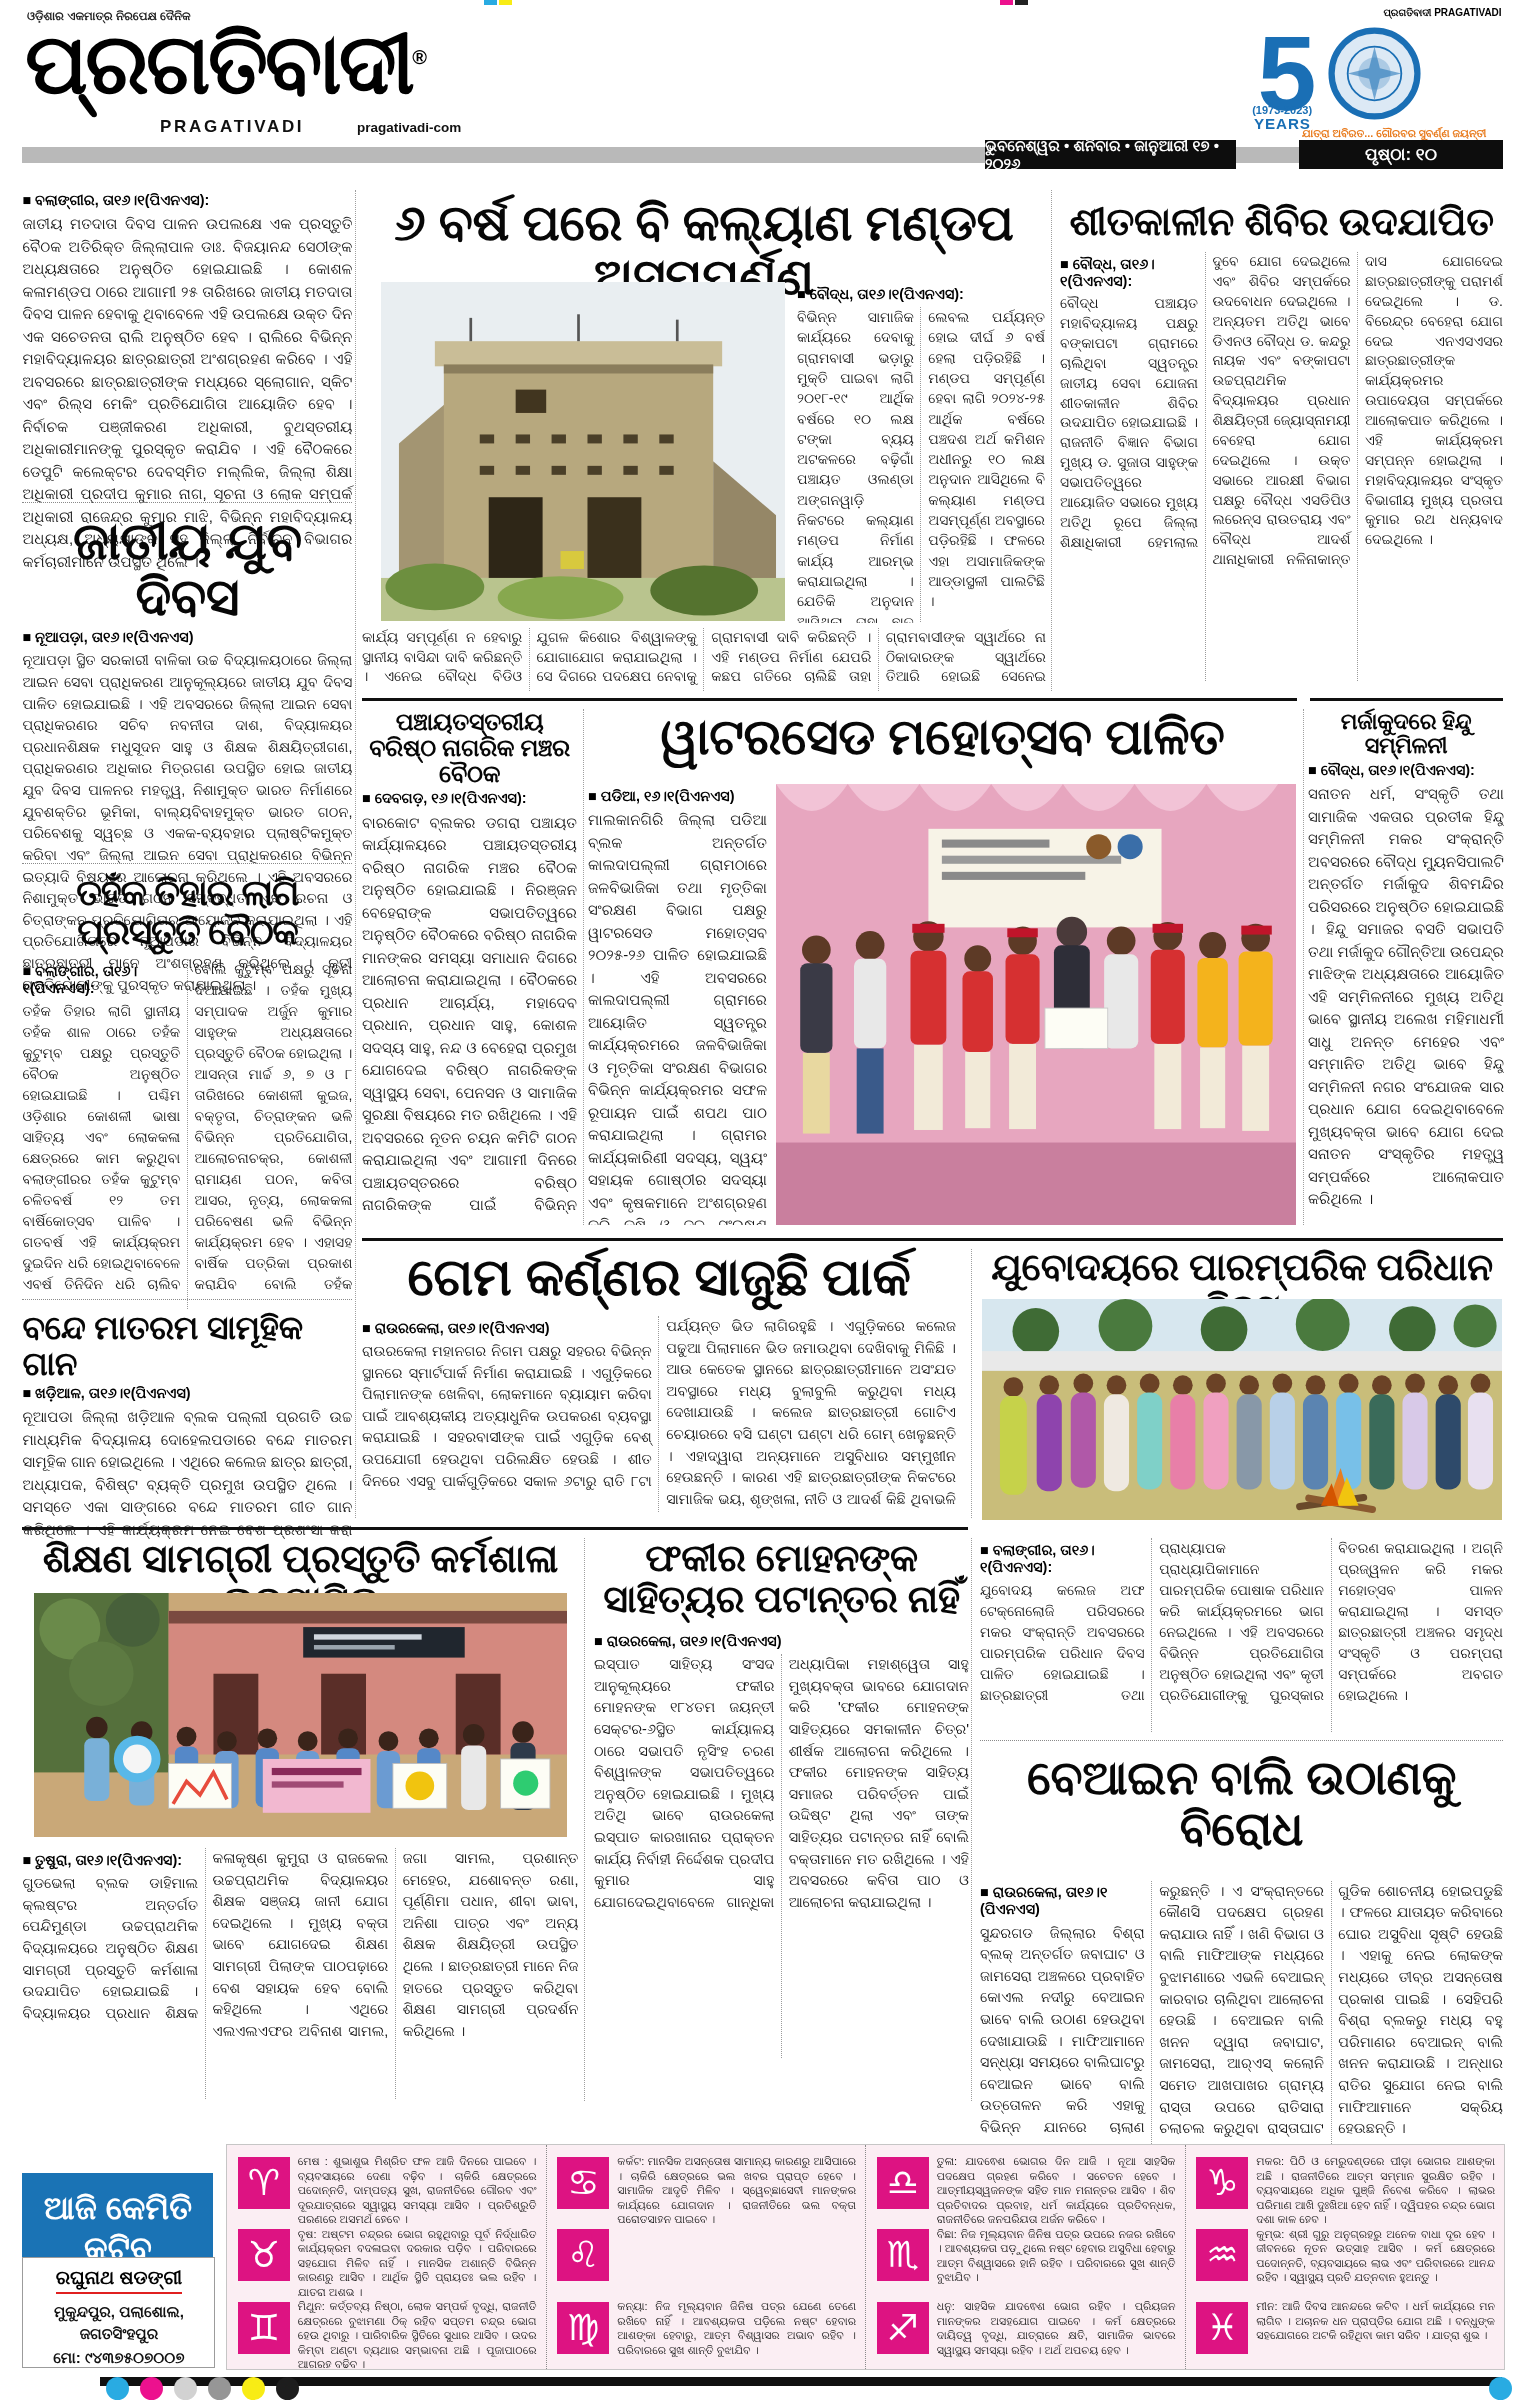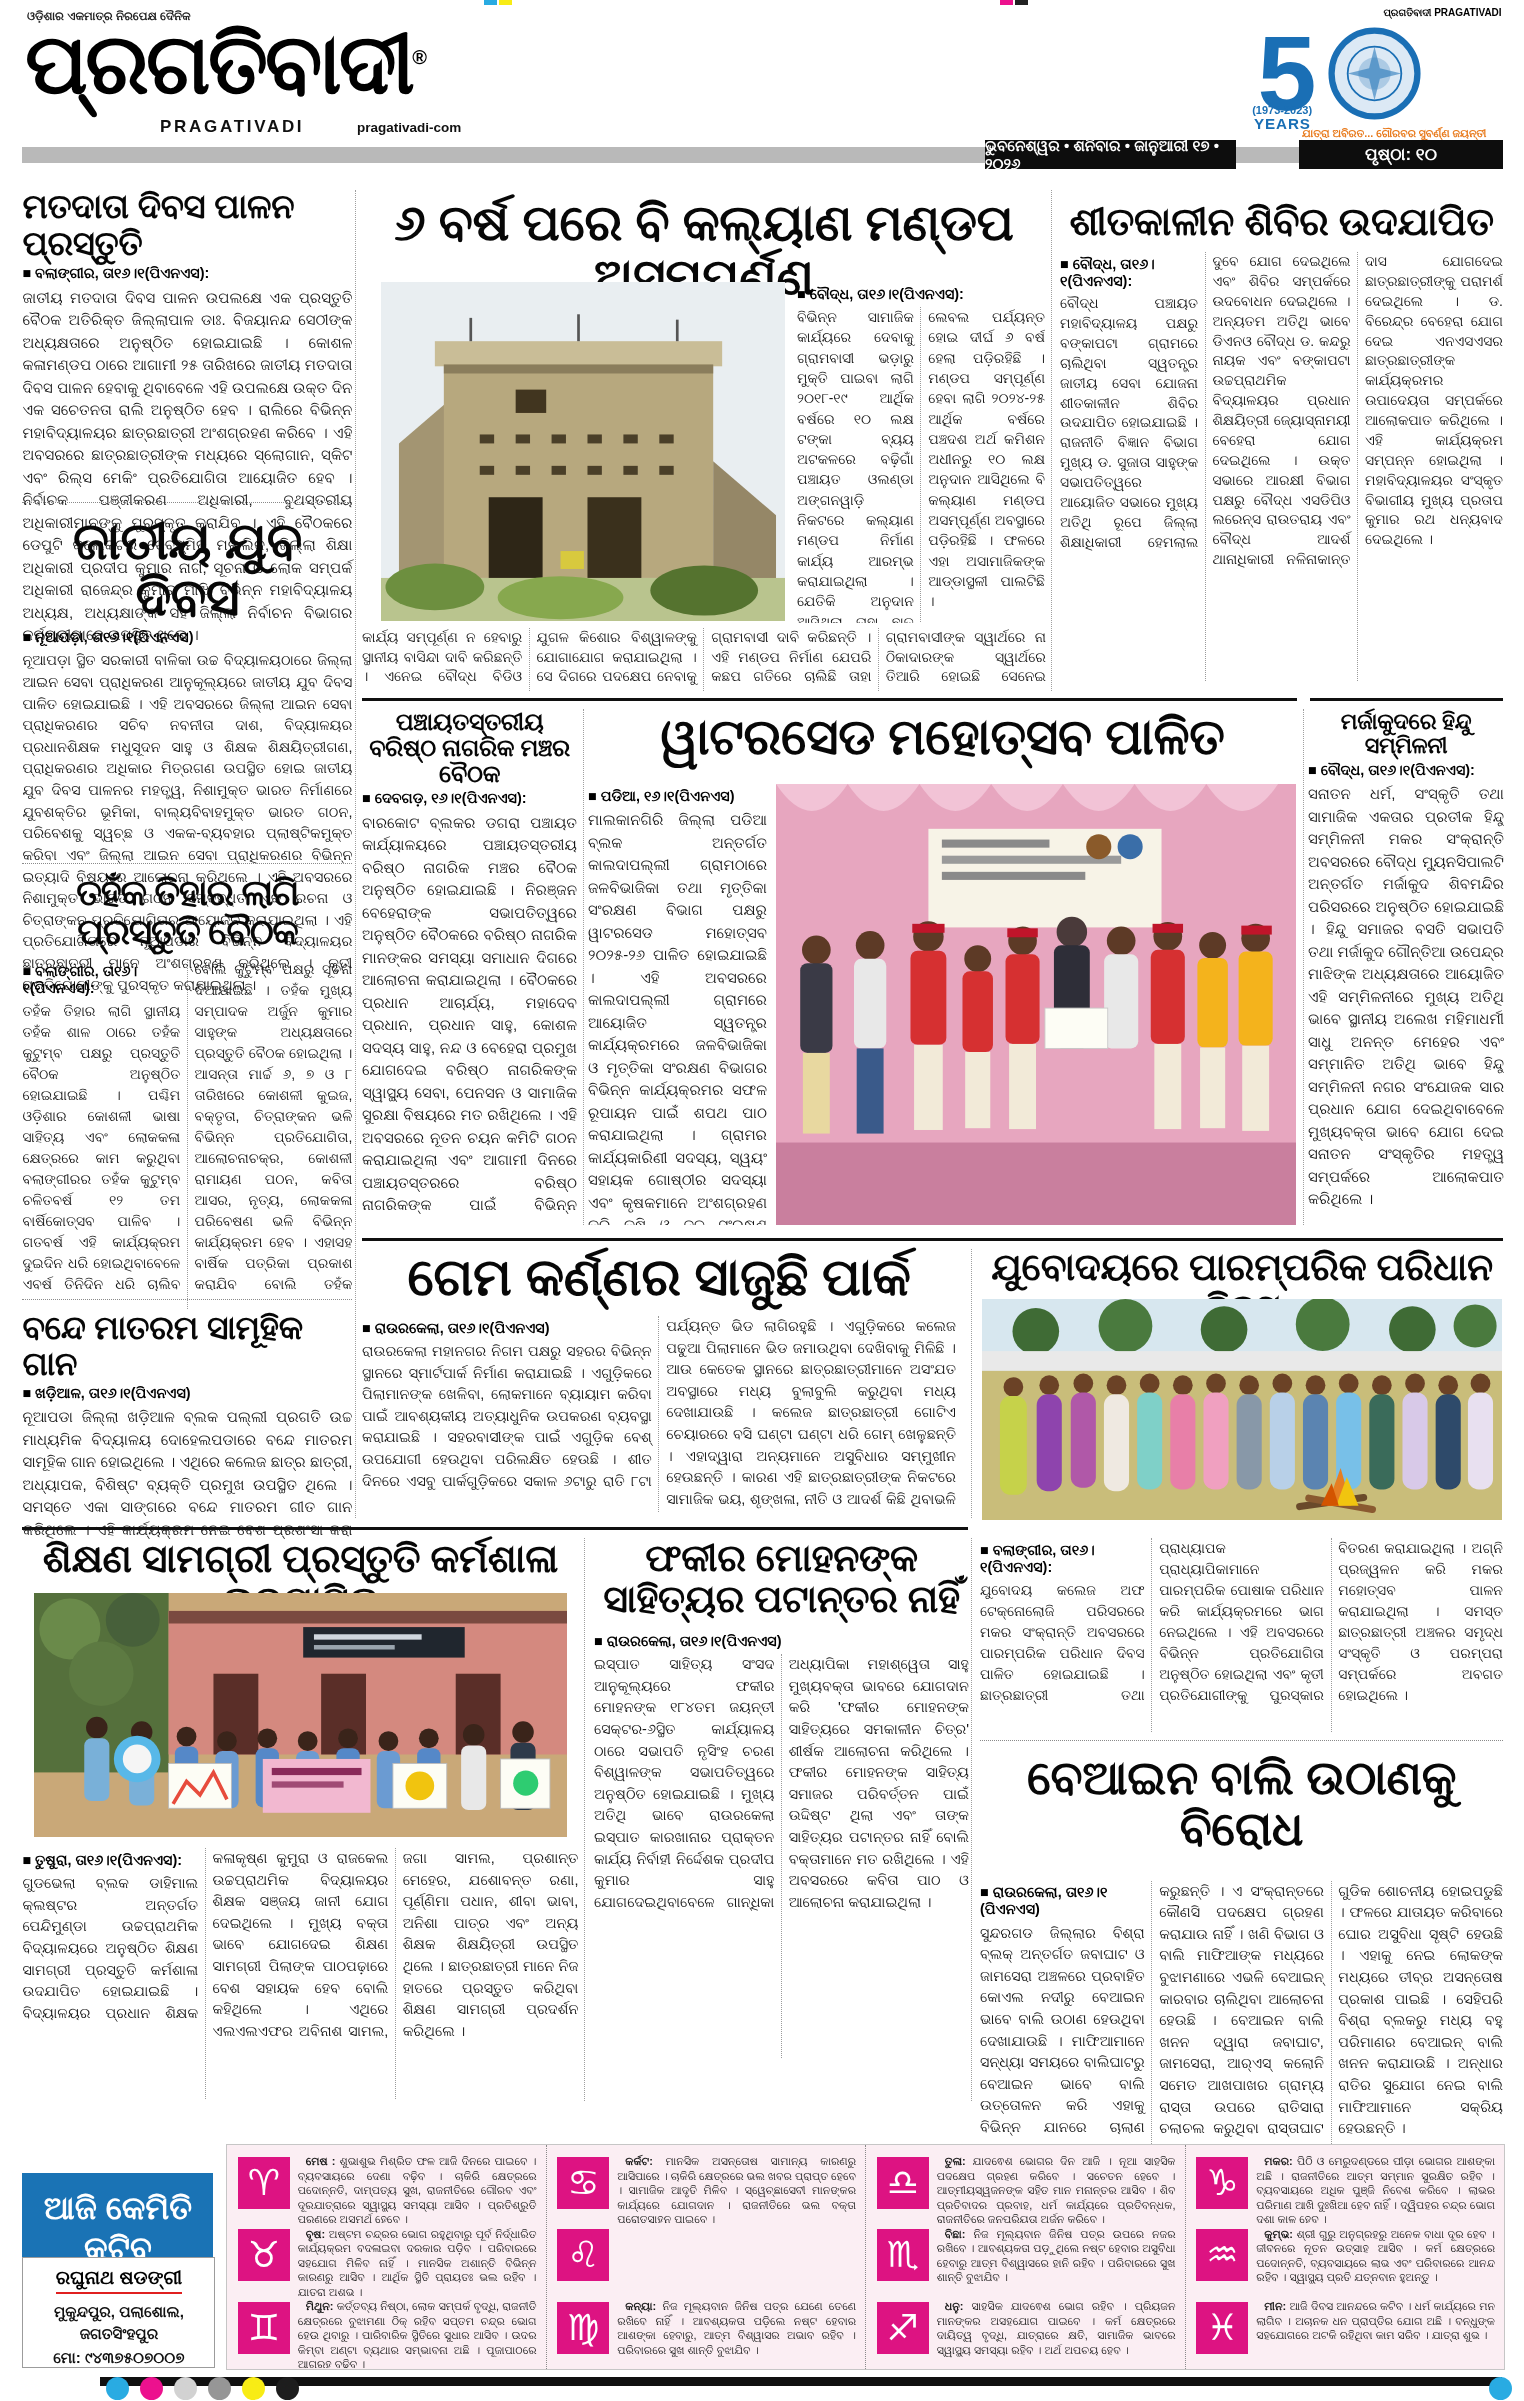--- a/index.html
+++ b/index.html
@@ -38,21 +38,21 @@
   .hblue{background:#1a73b5;color:#fff;font-weight:900;display:flex;align-items:center;justify-content:center;text-align:center;font-size:32px;line-height:1.25;}
   .hastro{background:#fff;border:1.8px solid #9c9c9c;text-align:center;}
   .hname{font-weight:900;font-size:19px;color:#000;display:inline-block;border-bottom:2.7px solid #e02020;padding-bottom:3px;margin-top:9px;}
   .haddr{font-size:15.2px;color:#111;line-height:1.45;margin-top:7.2px;font-weight:bold;}
   .hpanel{background:#fbeef3;border:1.8px solid #c6c6c6;display:flex;}
   .hcol{flex:1;padding:9px 9px 3.6px 10.8px;}
   .hcol + .hcol{border-left:1.8px dotted #8a8a8a;}
   .zcell{display:flex;gap:8px;height:69px;margin-bottom:3.6px;overflow:hidden;}
   .zicon{flex:0 0 52px;height:52px;background:#dd1382;color:#fff;display:flex;align-items:center;justify-content:center;font-size:36px;margin-top:2.7px;}
   .ztext{font-size:11px;line-height:1.32;text-align:justify;color:#1a1a1a;}
-  .zname{font-weight:bold;margin-left:8px;}
+  .zname{font-weight:normal;}
   .dot{border-radius:50%;width:23px;height:23px;}
 </style>
 </head>
 <body>
 
 <div class="page">
 
   <div class="abs" style="left:484px;top:0;width:12.6px;height:4.5px;background:#29abe2;"></div>
   <div class="abs" style="left:499px;top:0;width:12.6px;height:4.5px;background:#f8ec15;"></div>
   <div class="abs" style="left:1000px;top:0;width:12.6px;height:4.5px;background:#ec118e;"></div>
@@ -83,21 +83,20 @@
 
   <div class="abs vr-dot" style="left:355px;top:190px;height:1328px;"></div>
   <div class="abs vr-dot" style="left:1051px;top:190px;height:501px;"></div>
   <div class="abs vr-dot" style="left:583px;top:709px;height:516px;"></div>
   <div class="abs vr-dot" style="left:1303px;top:709px;height:516px;"></div>
   <div class="abs vr-dot" style="left:971px;top:1249px;height:269px;"></div>
   <div class="abs vr-dot" style="left:584px;top:1538px;height:563px;"></div>
   <div class="abs vr-dot" style="left:971px;top:1538px;height:563px;"></div>
 
   <div class="abs" style="left:22.4px;top:188px;width:330px;">
-    <div class="hl" style="font-size:34px;">ମତଦାତା ଦିବସ ପାଳନ ପ୍ରସ୍ତୁତି</div>
     <div class="by">■ ବଲାଙ୍ଗୀର, ତା୧୬।୧(ପିଏନଏସ):</div>
     <div class="bd">ଜାତୀୟ ମତଦାତା ଦିବସ ପାଳନ ଉପଲକ୍ଷେ ଏକ ପ୍ରସ୍ତୁତି ବୈଠକ ଅତିରିକ୍ତ ଜିଲ୍ଲାପାଳ ଡାଃ. ବିଜୟାନନ୍ଦ ସେଠୀଙ୍କ ଅଧ୍ୟକ୍ଷତାରେ ଅନୁଷ୍ଠିତ ହୋଇଯାଇଛି । କୋଶଳ କଳାମଣ୍ଡପ ଠାରେ ଆଗାମୀ ୨୫ ତାରିଖରେ ଜାତୀୟ ମତଦାତା ଦିବସ ପାଳନ ହେବାକୁ ଥିବାବେଳେ ଏହି ଉପଲକ୍ଷେ ଉକ୍ତ ଦିନ ଏକ ସଚେତନତା ରାଲି ଅନୁଷ୍ଠିତ ହେବ । ରାଲିରେ ବିଭିନ୍ନ ମହାବିଦ୍ୟାଳୟର ଛାତ୍ରଛାତ୍ରୀ ଅଂଶଗ୍ରହଣ କରିବେ । ଏହି ଅବସରରେ ଛାତ୍ରଛାତ୍ରୀଙ୍କ ମଧ୍ୟରେ ସ୍ଲୋଗାନ, ସ୍କିଟ ଏବଂ ରିଲ୍ସ ମେକିଂ ପ୍ରତିଯୋଗିତା ଆୟୋଜିତ ହେବ । ନିର୍ବାଚକ ପଞ୍ଜୀକରଣ ଅଧିକାରୀ, ବୁଥସ୍ତରୀୟ ଅଧିକାରୀମାନଙ୍କୁ ପୁରସ୍କୃତ କରାଯିବ । ଏହି ବୈଠକରେ ଡେପୁଟି କଲେକ୍ଟର ଦେବସ୍ମିତ ମଲ୍ଲିକ, ଜିଲ୍ଲା ଶିକ୍ଷା ଅଧିକାରୀ ପ୍ରଦୀପ କୁମାର ନାଗ, ସୂଚନା ଓ ଲୋକ ସମ୍ପର୍କ ଅଧିକାରୀ ରାଜେନ୍ଦ୍ର କୁମାର ମାଝି, ବିଭିନ୍ନ ମହାବିଦ୍ୟାଳୟ ଅଧ୍ୟକ୍ଷ, ଅଧ୍ୟକ୍ଷାଙ୍କ ସହ ଜିଲ୍ଲା ନିର୍ବାଚନ ବିଭାଗର କର୍ମଚାରୀମାନେ ଉପସ୍ଥିତ ଥିଲେ ।</div>
   </div>
   <div class="abs hr-dot" style="left:22.4px;top:502px;width:330px;"></div>
 
   <div class="abs" style="left:22.4px;top:513px;width:330px;">
     <div class="hl ctr" style="font-size:52px;">ଜାତୀୟ ଯୁବ ଦିବସ</div>
     <div class="by">■ ନୂଆପଡ଼ା, ତା୧୬।୧(ପିଏନଏସ)</div>
     <div class="bd" style="font-size:14.4px;">ନୂଆପଡ଼ା ସ୍ଥିତ ସରକାରୀ ବାଳିକା ଉଚ୍ଚ ବିଦ୍ୟାଳୟଠାରେ ଜିଲ୍ଲା ଆଇନ ସେବା ପ୍ରାଧିକରଣ ଆନୁକୂଲ୍ୟରେ ଜାତୀୟ ଯୁବ ଦିବସ ପାଳିତ ହୋଇଯାଇଛି । ଏହି ଅବସରରେ ଜିଲ୍ଲା ଆଇନ ସେବା ପ୍ରାଧିକରଣର ସଚିବ ନବନୀତା ଦାଶ, ବିଦ୍ୟାଳୟର ପ୍ରଧାନଶିକ୍ଷକ ମଧୁସୂଦନ ସାହୁ ଓ ଶିକ୍ଷକ ଶିକ୍ଷୟିତ୍ରୀଗଣ, ପ୍ରାଧିକରଣର ଅଧିକାର ମିତ୍ରଗଣ ଉପସ୍ଥିତ ହୋଇ ଜାତୀୟ ଯୁବ ଦିବସ ପାଳନର ମହତ୍ତ୍ୱ, ନିଶାମୁକ୍ତ ଭାରତ ନିର୍ମାଣରେ ଯୁବଶକ୍ତିର ଭୂମିକା, ବାଲ୍ୟବିବାହମୁକ୍ତ ଭାରତ ଗଠନ, ପରିବେଶକୁ ସ୍ୱଚ୍ଛ ଓ ଏକକ-ବ୍ୟବହାର ପ୍ଲାଷ୍ଟିକମୁକ୍ତ କରିବା ଏବଂ ଜିଲ୍ଲା ଆଇନ ସେବା ପ୍ରାଧିକରଣର ବିଭିନ୍ନ ଇତ୍ୟାଦି ବିଷୟରେ ଆଲୋଚନା କରିଥିଲେ । ଏହି ଅବସରରେ ନିଶାମୁକ୍ତ ଭାରତ ଗଠନ ସମ୍ବନ୍ଧିତ ଏକ ରଚନା ଓ ଚିତ୍ରାଙ୍କନ ପ୍ରତିଯୋଗିତାର ଆୟୋଜନ କରାଯାଇଥିଲା । ଏହି ପ୍ରତିଯୋଗିତାରେ ନୂଆପଡାର ବିଭିନ୍ନ ବିଦ୍ୟାଳୟର ଛାତ୍ରଛାତ୍ରୀ ମାନେ ଅଂଶଗ୍ରହଣ କରିଥିଲେ । କୃତୀ ପ୍ରତିଯୋଗୀଙ୍କୁ ପୁରସ୍କୃତ କରାଯାଇଥିଲା ।</div>
   </div>

